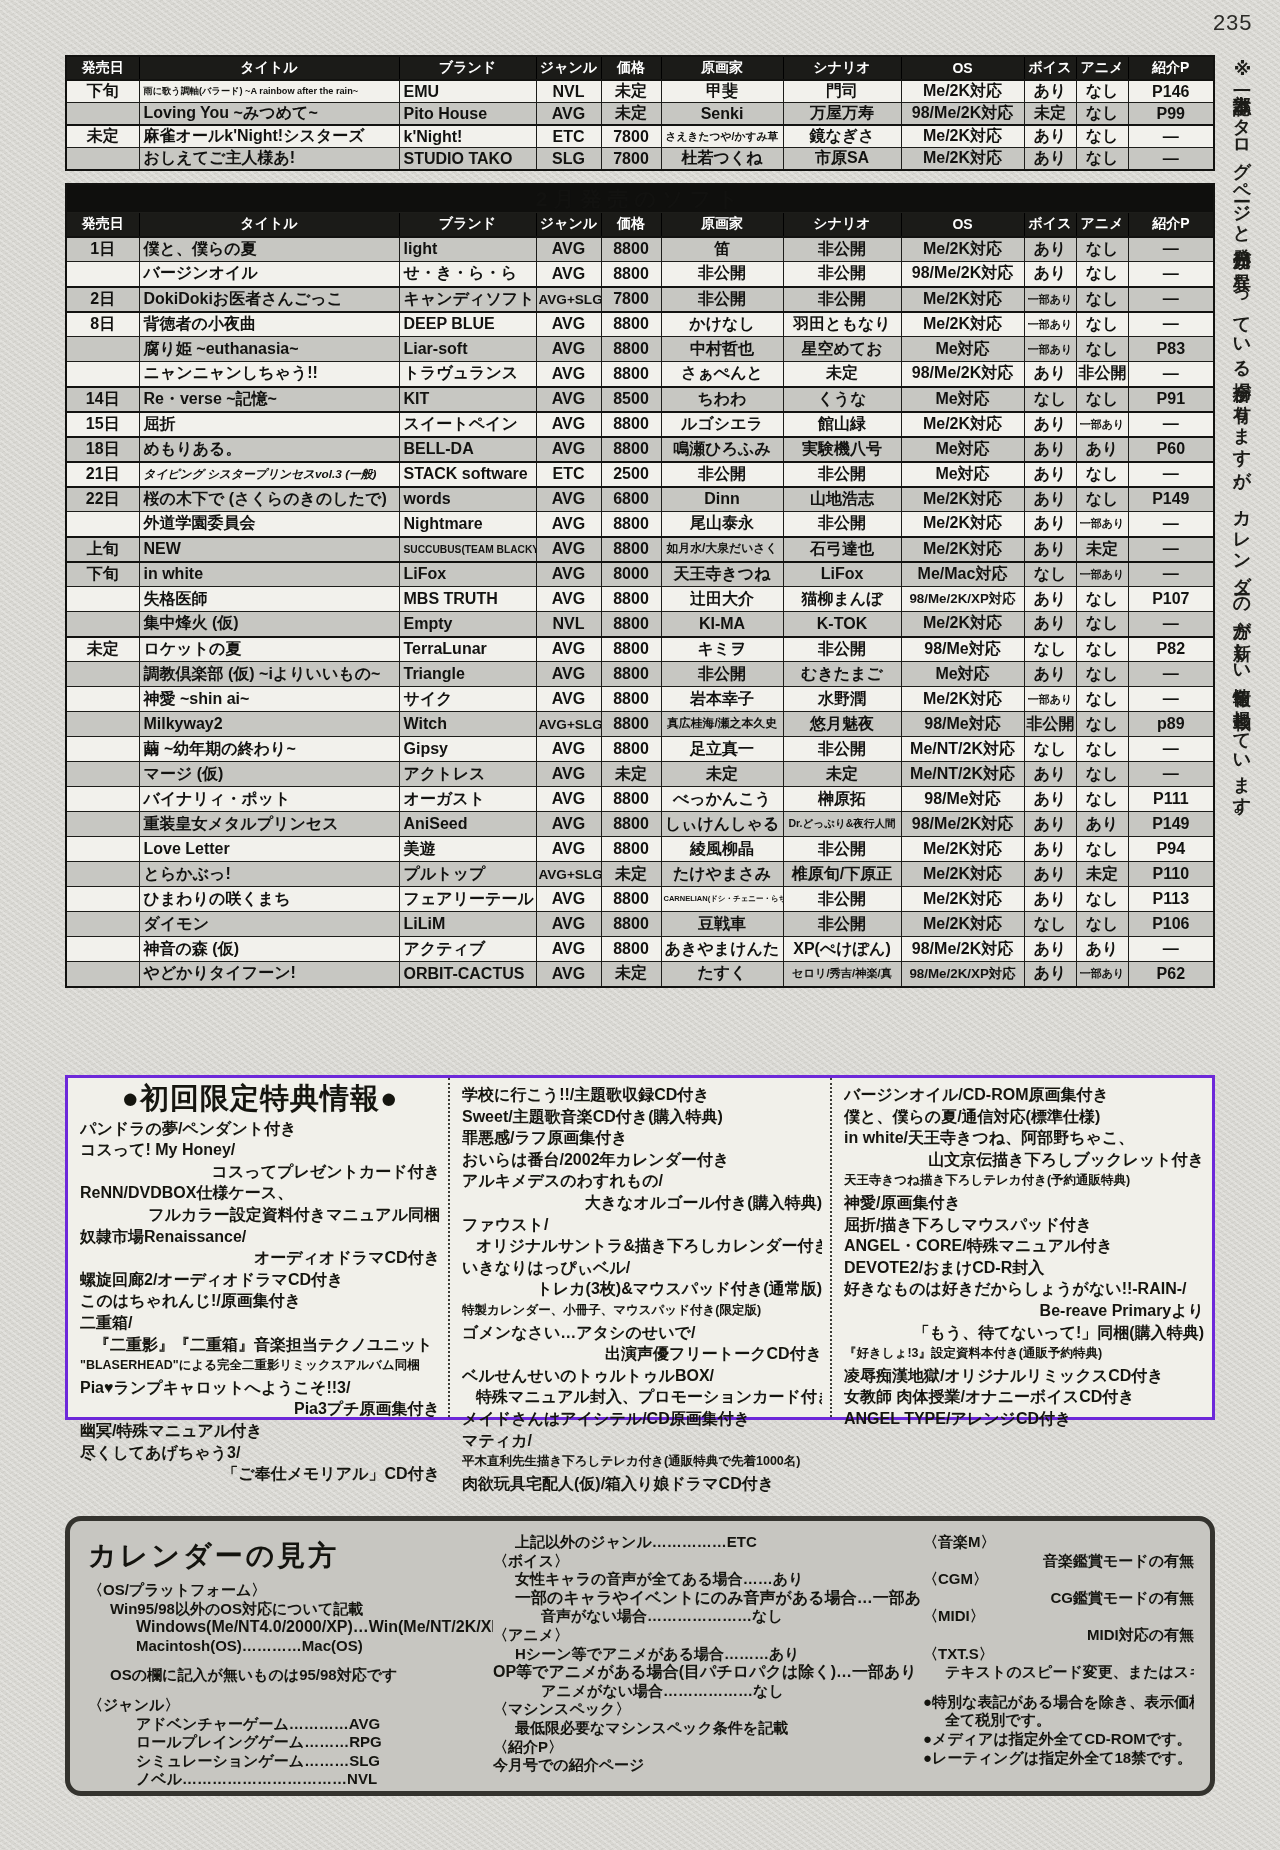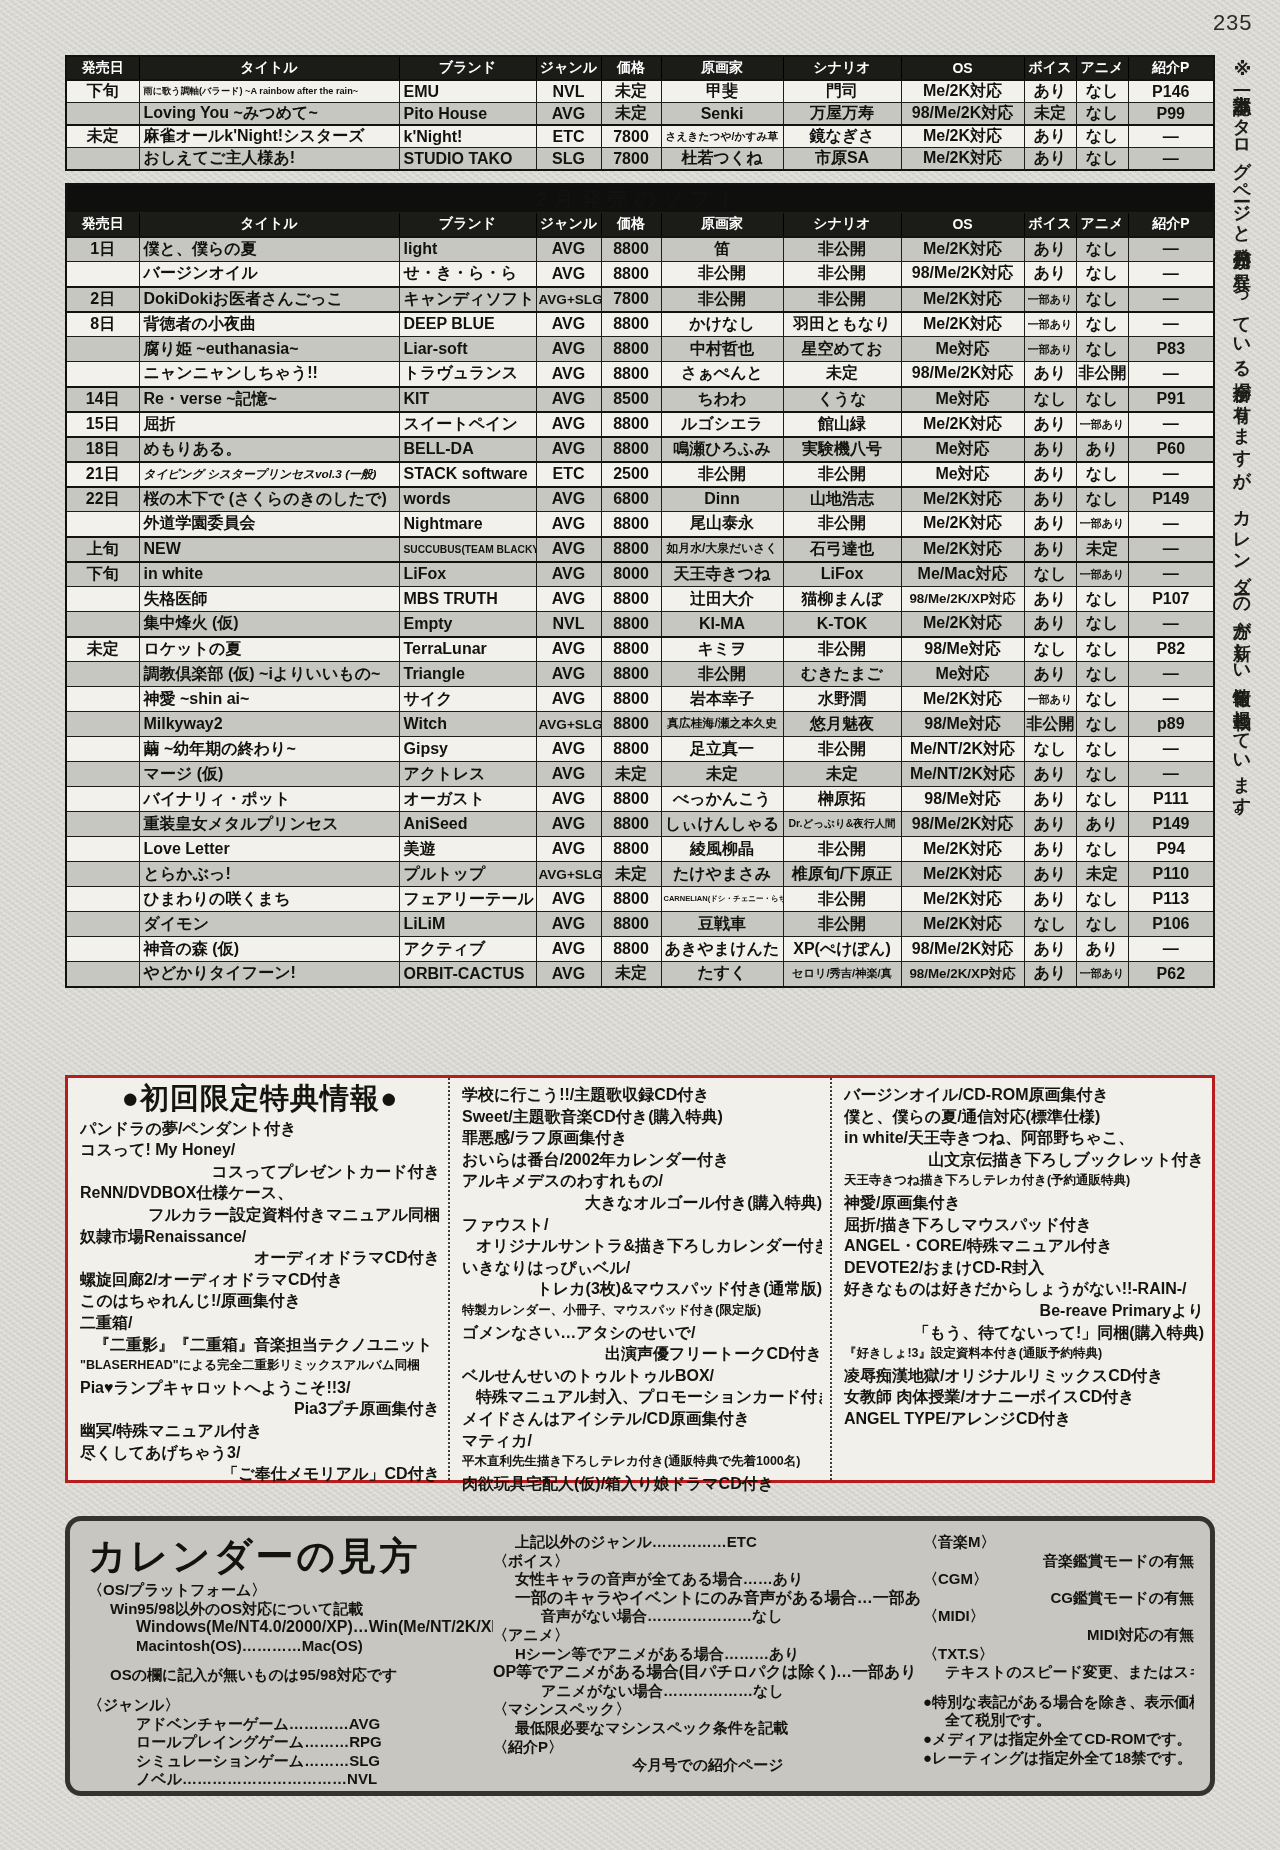--- a/index.html
+++ b/index.html
@@ -27,41 +27,41 @@
           color:#121210;font-weight:600;padding:0 2px;box-sizing:border-box;}
   .tbl tr.hd td{background:#1b1b18;color:#fff;font-weight:bold;font-size:14px;height:24px;border:1px solid #000;}
   .tbl tr.gray td{background:#c7c7c2;}
   .tbl tr.grp td{border-top:2px solid #121210;}
   .tbl td.tl{text-align:left;padding:0 4px;}
   #t1 tr.bd td{height:22px;}
   #t2 tr.bd td{height:25px;}
   .band{background:#0f0f0d;color:#fff;font-size:21px;font-weight:bold;letter-spacing:6px;
         text-align:center;height:27px;line-height:27px;border:2px solid #000;}
   
-  .bonus{position:absolute;left:65px;top:1075px;width:1150px;height:408px;box-sizing:border-box;
-         background:#f1f0ea;border:3px solid #b91c1c;display:flex;}
+  .bonus{position:absolute;left:65px;top:1075px;width:1150px;height:345px;box-sizing:border-box;
+         background:#f1f0ea;border:3px solid #6d28d9;display:flex;}
   .bcol{flex:1;min-width:0;padding:6px 8px 4px 12px;font-size:16px;line-height:21.6px;
         font-weight:600;color:#15150f;}
   .bcol + .bcol{border-left:2px dotted #3c3c36;}
   .btitle{font-size:29px;font-weight:bold;text-align:center;letter-spacing:1px;margin:4px 0 8px;}
   .bl{white-space:nowrap;overflow:hidden;}
   .bl.r{text-align:right;}
   .bl.i{padding-left:14px;}
   .bl.s{font-size:12.5px;}
   
   .legend{position:absolute;left:65px;top:1516px;width:1150px;height:280px;box-sizing:border-box;
           background:#c7c6c1;border:5px solid #34332e;border-radius:16px;display:flex;
           padding:12px 16px 8px 18px;color:#14140f;}
   .lcol{font-weight:bold;font-size:15px;line-height:18.6px;min-width:0;}
   .lcol1{width:405px;}
   .lcol2{width:430px;}
   .lcol3{flex:1;}
-  .ltitle{font-size:38px;font-weight:bold;letter-spacing:3px;line-height:46px;margin-bottom:2px;}
+  .ltitle{font-size:28px;font-weight:bold;letter-spacing:3px;line-height:46px;margin-bottom:2px;}
   .ll{white-space:nowrap;overflow:hidden;}
-  .ll.c{text-align:center}
+  .ll.c{}
   .ll.r{text-align:right}
   .ll.i{padding-left:22px}
   .ll.i2{padding-left:48px}
   .ll.sm{font-size:16px}
   .ll.gap{height:11px}
 </style>
 </head>
 <body>
 
 <div class="page-num">235</div>

